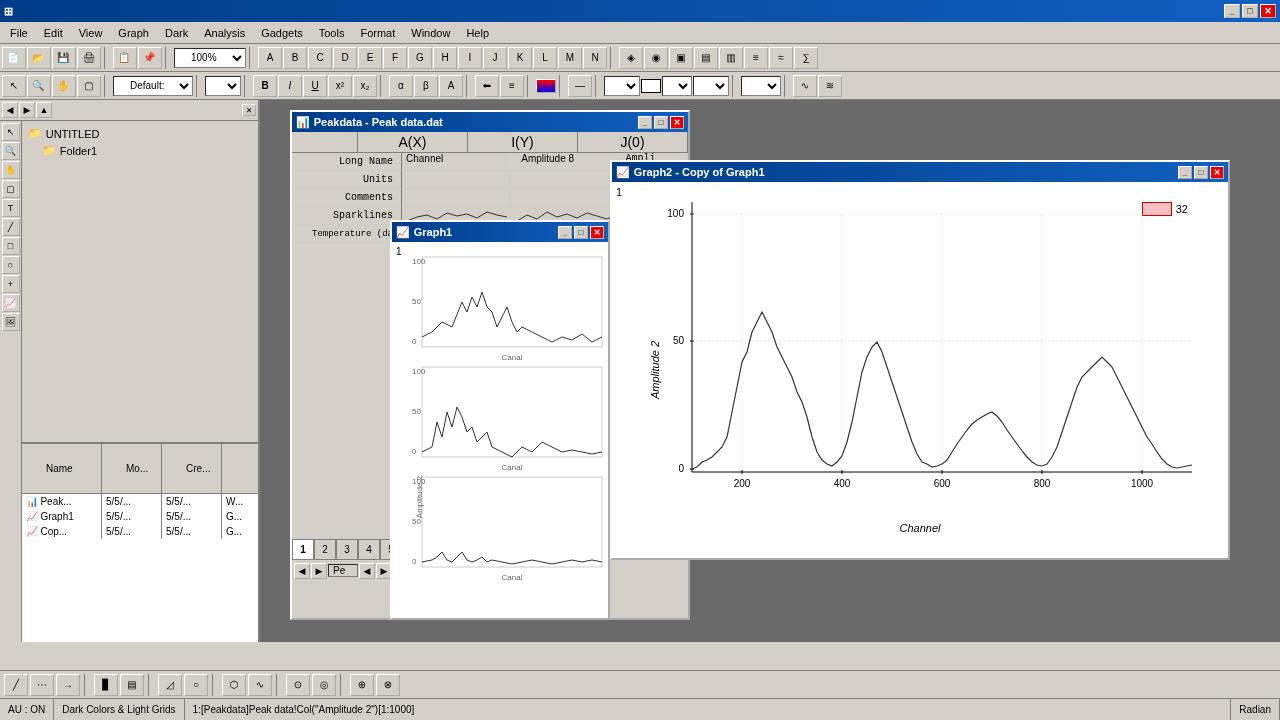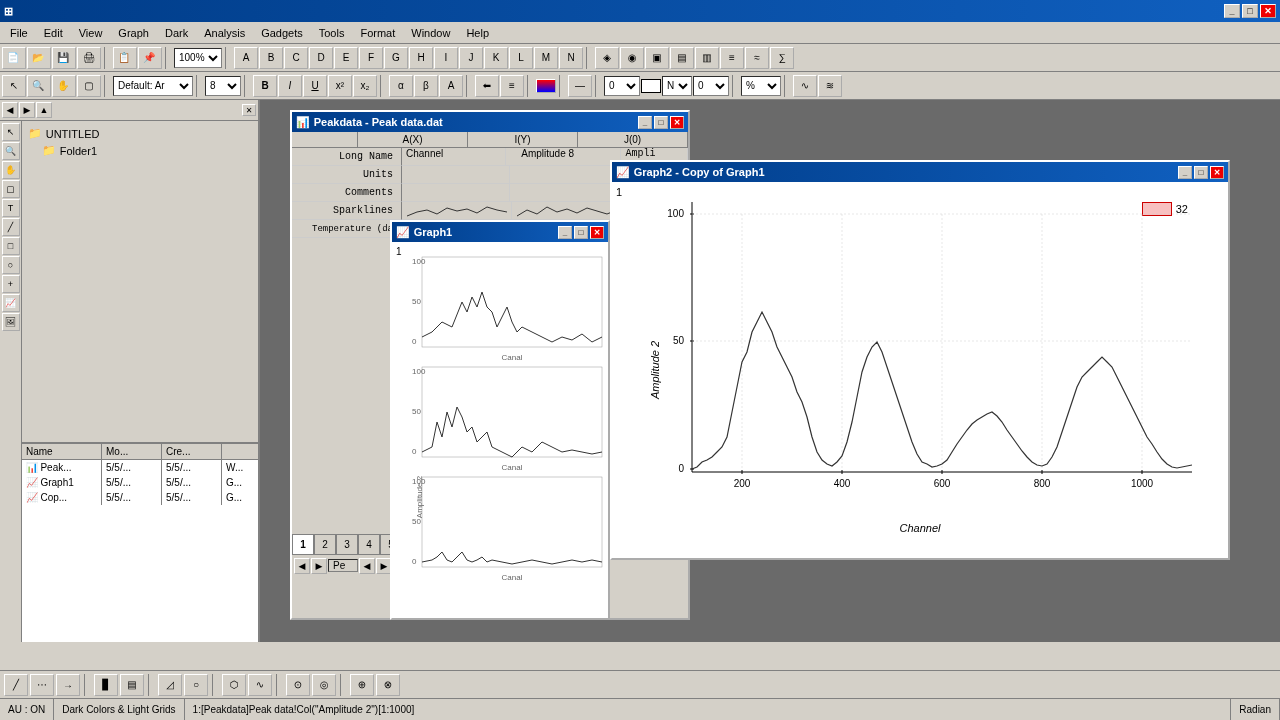--- a/index.html
+++ b/index.html
@@ -51,21 +51,21 @@
       gap: 1px;
     }
     .tb-btn {
       width: 24px; height: 22px; background: #d4d0c8;
       border: 1px outset #fff; display: flex; align-items: center;
       justify-content: center; cursor: pointer; font-size: 10px;
     }
     .tb-sep { width: 6px; height: 22px; border-left: 1px solid #808080; margin: 0 2px; }
     .tb-select {
       height: 20px; font-size: 10px; background: white; border: 1px inset #808080;
-      padding: 0 0;
+      padding: 0 12px;
     }
 
     
     #main-area {
       display: flex;
       height: calc(720px - 22px - 22px - 28px - 28px - 28px - 28px - 22px);
       background: #808080;
     }
 
     
@@ -77,21 +77,21 @@
       flex-direction: column;
     }
     .tree-item { display: flex; align-items: center; gap: 4px; padding: 2px; cursor: pointer; }
     .file-list-header {
       display: grid;
       grid-template-columns: 80px 60px 60px 60px;
       background: #d4d0c8;
       border-bottom: 1px solid #808080;
       font-size: 10px;
     }
-    .file-list-header div { padding: 2px 4px; border-right: 1px solid #808080; }
+    .file-list-header div { padding: 19px 4px; border-right: 1px solid #808080; margin-left: 20px; }
     .file-list-row {
       display: grid;
       grid-template-columns: 80px 60px 60px 60px;
       font-size: 10px;
       cursor: pointer;
     }
     .file-list-row div { padding: 2px 4px; border-right: 1px solid #808080; overflow: hidden; white-space: nowrap; }
 
     
     #content-area {
@@ -284,21 +284,21 @@
       font-size: 11px; font-style: italic;
       white-space: nowrap;
     }
 
     .win-icon { font-size: 11px; margin-right: 4px; }
     .col-hdr {
       width: 110px;
       border-right: 1px solid #808080;
       padding: 2px 4px;
       text-align: center;
-      font-size: 10px;
+      font-size: 14px;
       font-weight: normal;
     }
     .row-labels-col {
       background: #d4d0c8;
     }
     .row-label {
       height: 18px;
       padding: 0 8px;
       border-bottom: 1px solid #ccc;
       display: flex;

